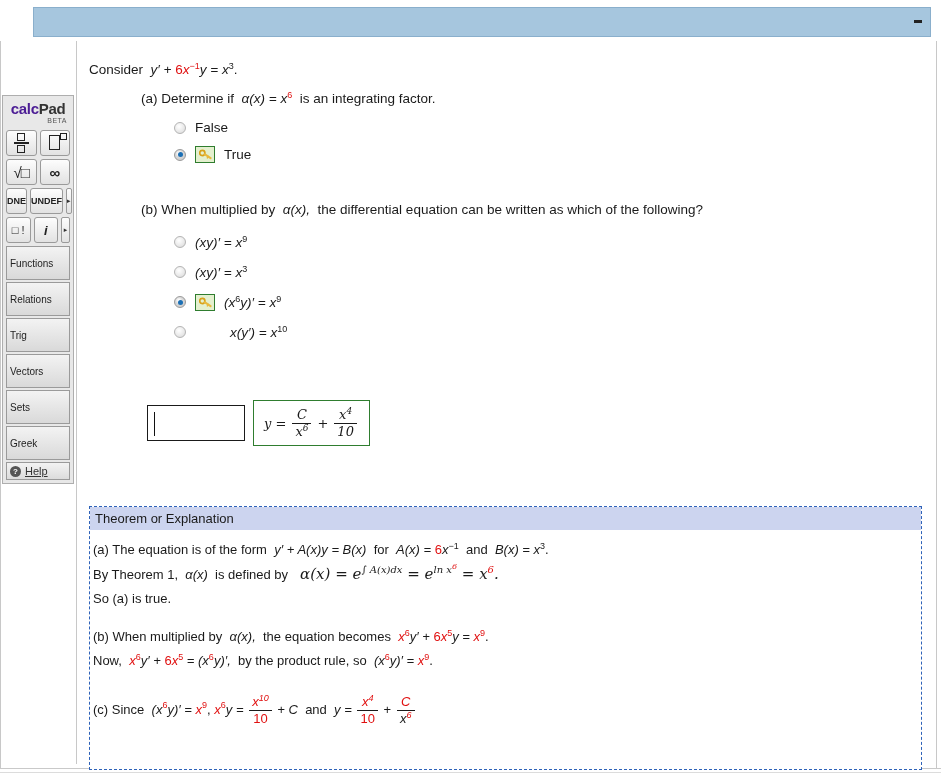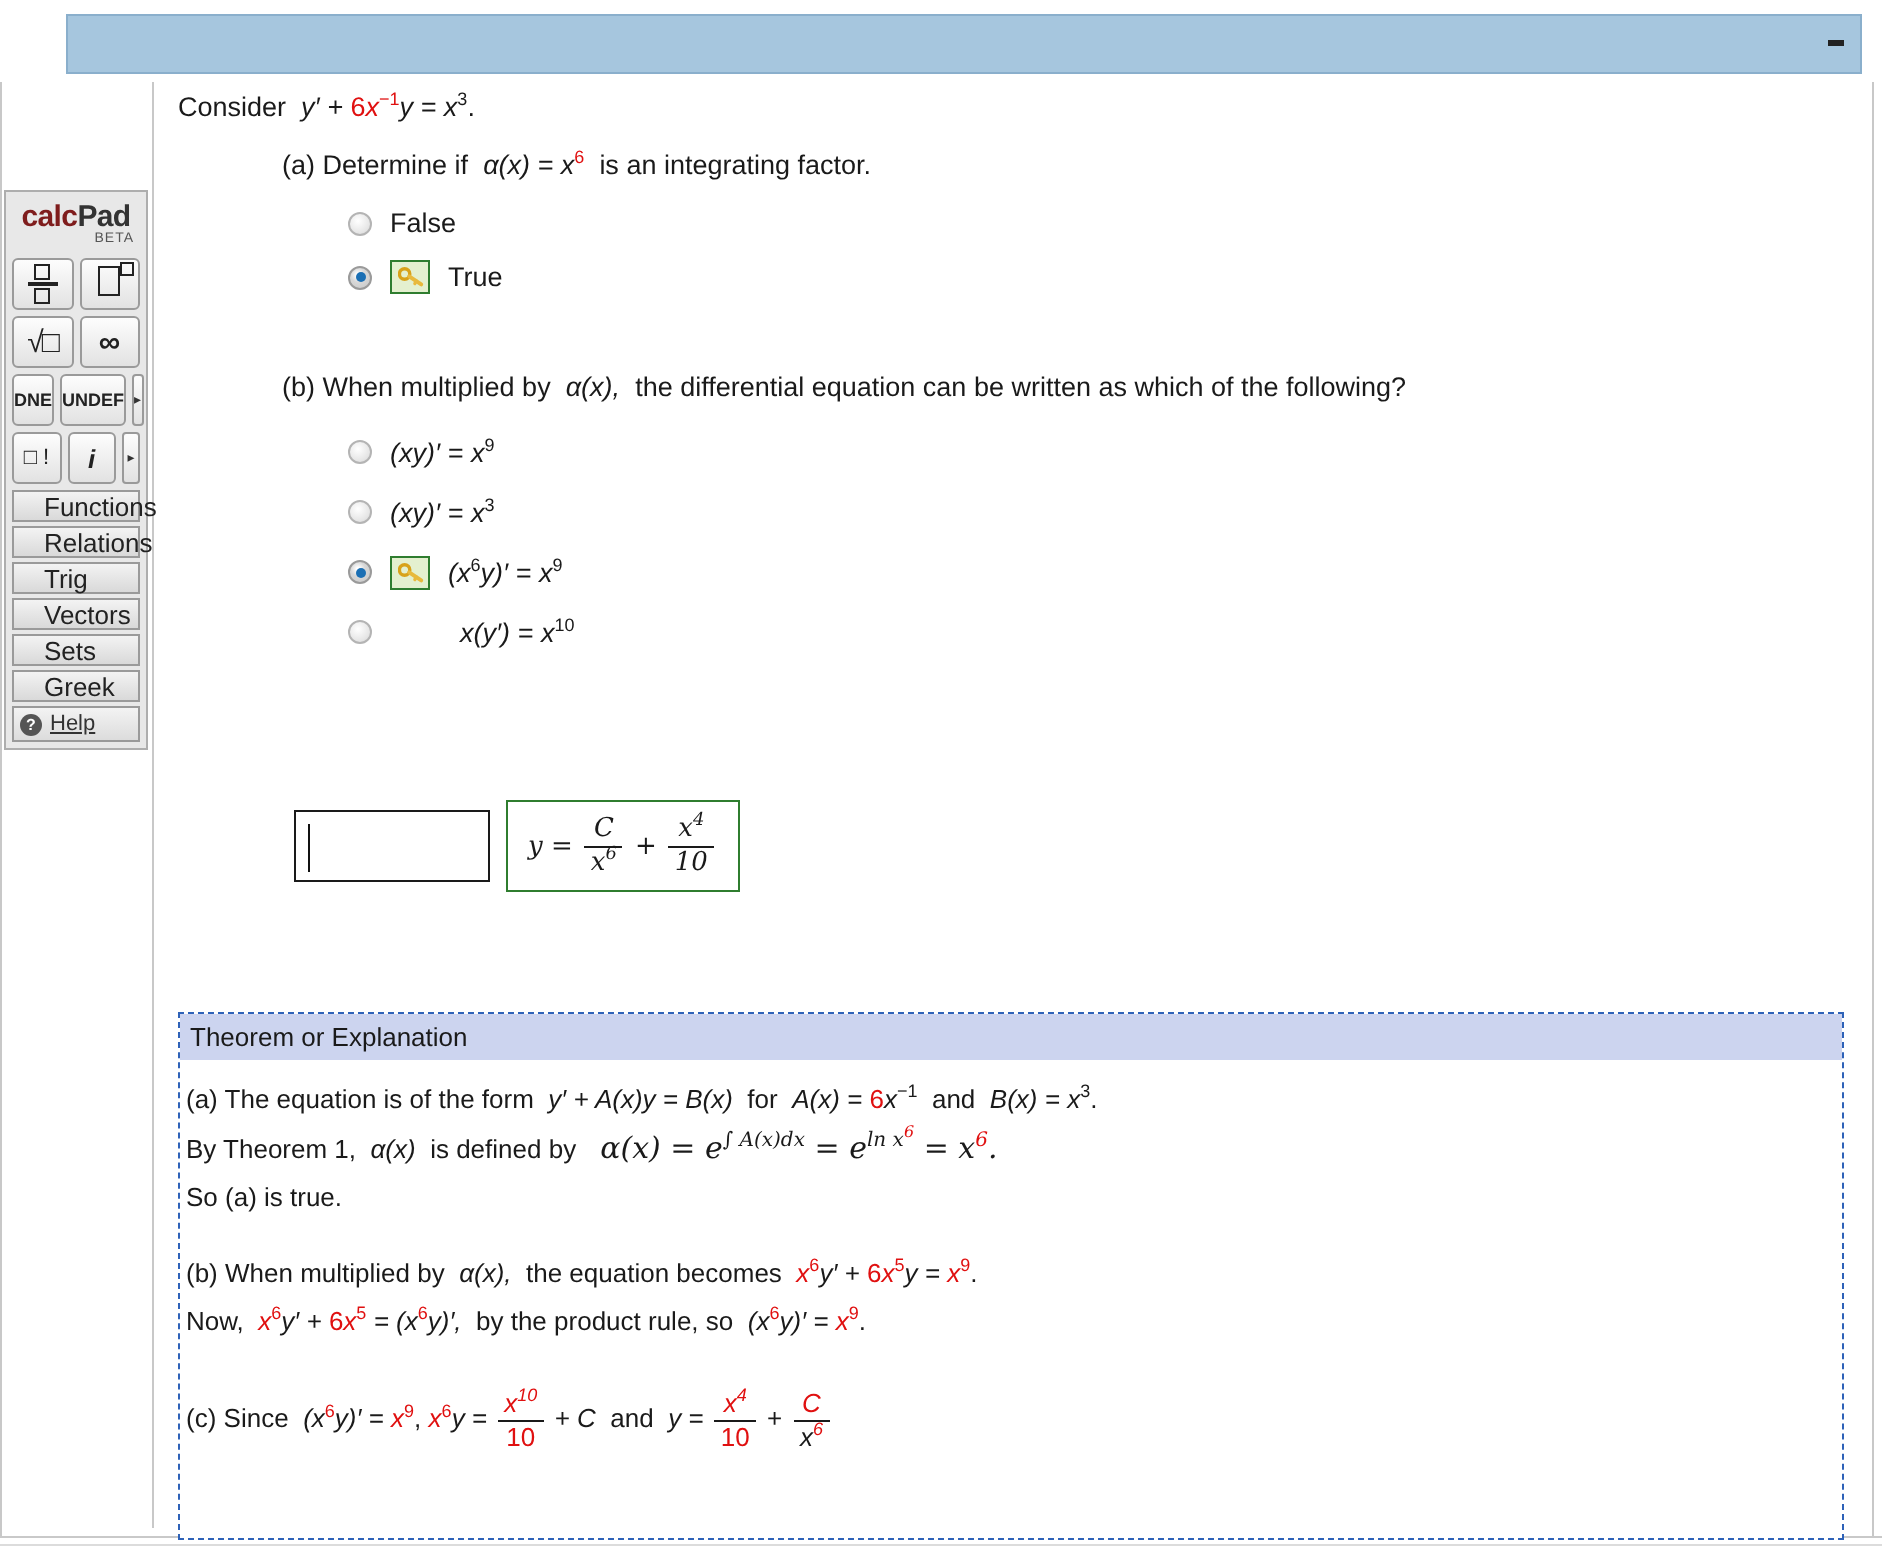--- a/index.html
+++ b/index.html
@@ -29,21 +29,21 @@
   .bottom-rule{position:absolute;left:0px;top:768px;width:941px;height:1px;background:#c9c9c9;}
   .bottom-rule2{position:absolute;left:0px;top:772px;width:941px;height:1px;background:#dcdcdc;}
 
   
   .calcpad{
     position:absolute;left:2px;top:95px;width:72px;
     background:#e8e8e8;border:1px solid #aeaeae;box-sizing:border-box;
     padding:4px 3px 3px 3px;
   }
   .cp-logo{text-align:center;line-height:13px;padding:2px 0 1px 0;}
-  .cp-logo .calc{color:#7f1d1d;font-weight:bold;font-size:15px;letter-spacing:-.3px;}
+  .cp-logo .calc{color:#4c1d95;font-weight:bold;font-size:15px;letter-spacing:-.3px;}
   .cp-logo .pad{color:#333;font-weight:bold;font-size:15px;letter-spacing:-.3px;}
   .cp-beta{display:block;text-align:right;font-size:7px;color:#555;letter-spacing:.5px;margin:-2px 3px 2px 0;}
   .cp-row{display:flex;gap:3px;margin-bottom:3px;align-items:stretch;}
   .cp-btn{
     flex:1;height:26px;background:linear-gradient(#fdfdfd,#e2e2e2);
     border:1px solid #9a9a9a;border-radius:3px;
     display:flex;align-items:center;justify-content:center;
     font-size:11px;color:#222;cursor:pointer;box-sizing:border-box;
   }
   .cp-btn.small-txt{font-size:9px;line-height:9px;font-weight:bold;text-align:center;}
@@ -54,36 +54,36 @@
   }
   .frac-glyph{display:flex;flex-direction:column;align-items:center;line-height:1;}
   .frac-glyph .sq{width:6px;height:6px;border:1.4px solid #222;}
   .frac-glyph .bar{width:15px;height:1.6px;background:#222;margin:1.5px 0;}
   .pow-glyph{position:relative;display:inline-block;}
   .pow-glyph .sq{width:9px;height:13px;border:1.6px solid #222;display:inline-block;}
   .pow-glyph .sup{position:absolute;right:-7px;top:-2px;width:5px;height:5px;border:1.4px solid #222;}
   .sqrt-glyph{font-size:15px;letter-spacing:-1px;}
   .inf-glyph{font-size:15px;font-weight:bold;}
   .cp-menu{
-    height:16px;background:linear-gradient(#f3f3f3,#d9d9d9);
+    height:34px;background:linear-gradient(#f3f3f3,#d9d9d9);
     border:1px solid #9a9a9a;margin-bottom:2px;display:flex;align-items:center;
-    padding-left:15px;font-size:13px;color:#222;cursor:pointer;box-sizing:border-box;
+    padding-left:3px;font-size:10px;color:#222;cursor:pointer;box-sizing:border-box;
   }
   .cp-help{display:flex;align-items:center;gap:4px;height:18px;
     background:linear-gradient(#f3f3f3,#dcdcdc);border:1px solid #9a9a9a;
     padding-left:3px;box-sizing:border-box;cursor:pointer;}
   .cp-help .qmark{
     width:11px;height:11px;border-radius:50%;background:#555;color:#fff;
     font-size:8px;display:flex;align-items:center;justify-content:center;font-weight:bold;
   }
   .cp-help .lbl{font-size:11px;color:#333;text-decoration:underline;}
 
   
   .content{position:absolute;left:89px;top:44px;width:840px;}
-  .q-line{font-size:13.5px;color:#1a1a1a;line-height:20px;}
+  .q-line{font-size:13.5px;color:#1a1a1a;line-height:20px;margin-top:16px;}
   .red{color:#e01010;}
   sup{font-size:9px;vertical-align:super;line-height:0;}
   .ital{font-style:italic;}
   .part-a{position:absolute;left:141px;top:73px;width:720px;}
   .part-b{position:absolute;left:141px;top:184px;width:760px;}
   .part-c{position:absolute;left:141px;top:390px;width:760px;}
 
   .opt{display:flex;align-items:center;gap:9px;height:27px;}
   .radio{
     width:12px;height:12px;border-radius:50%;

